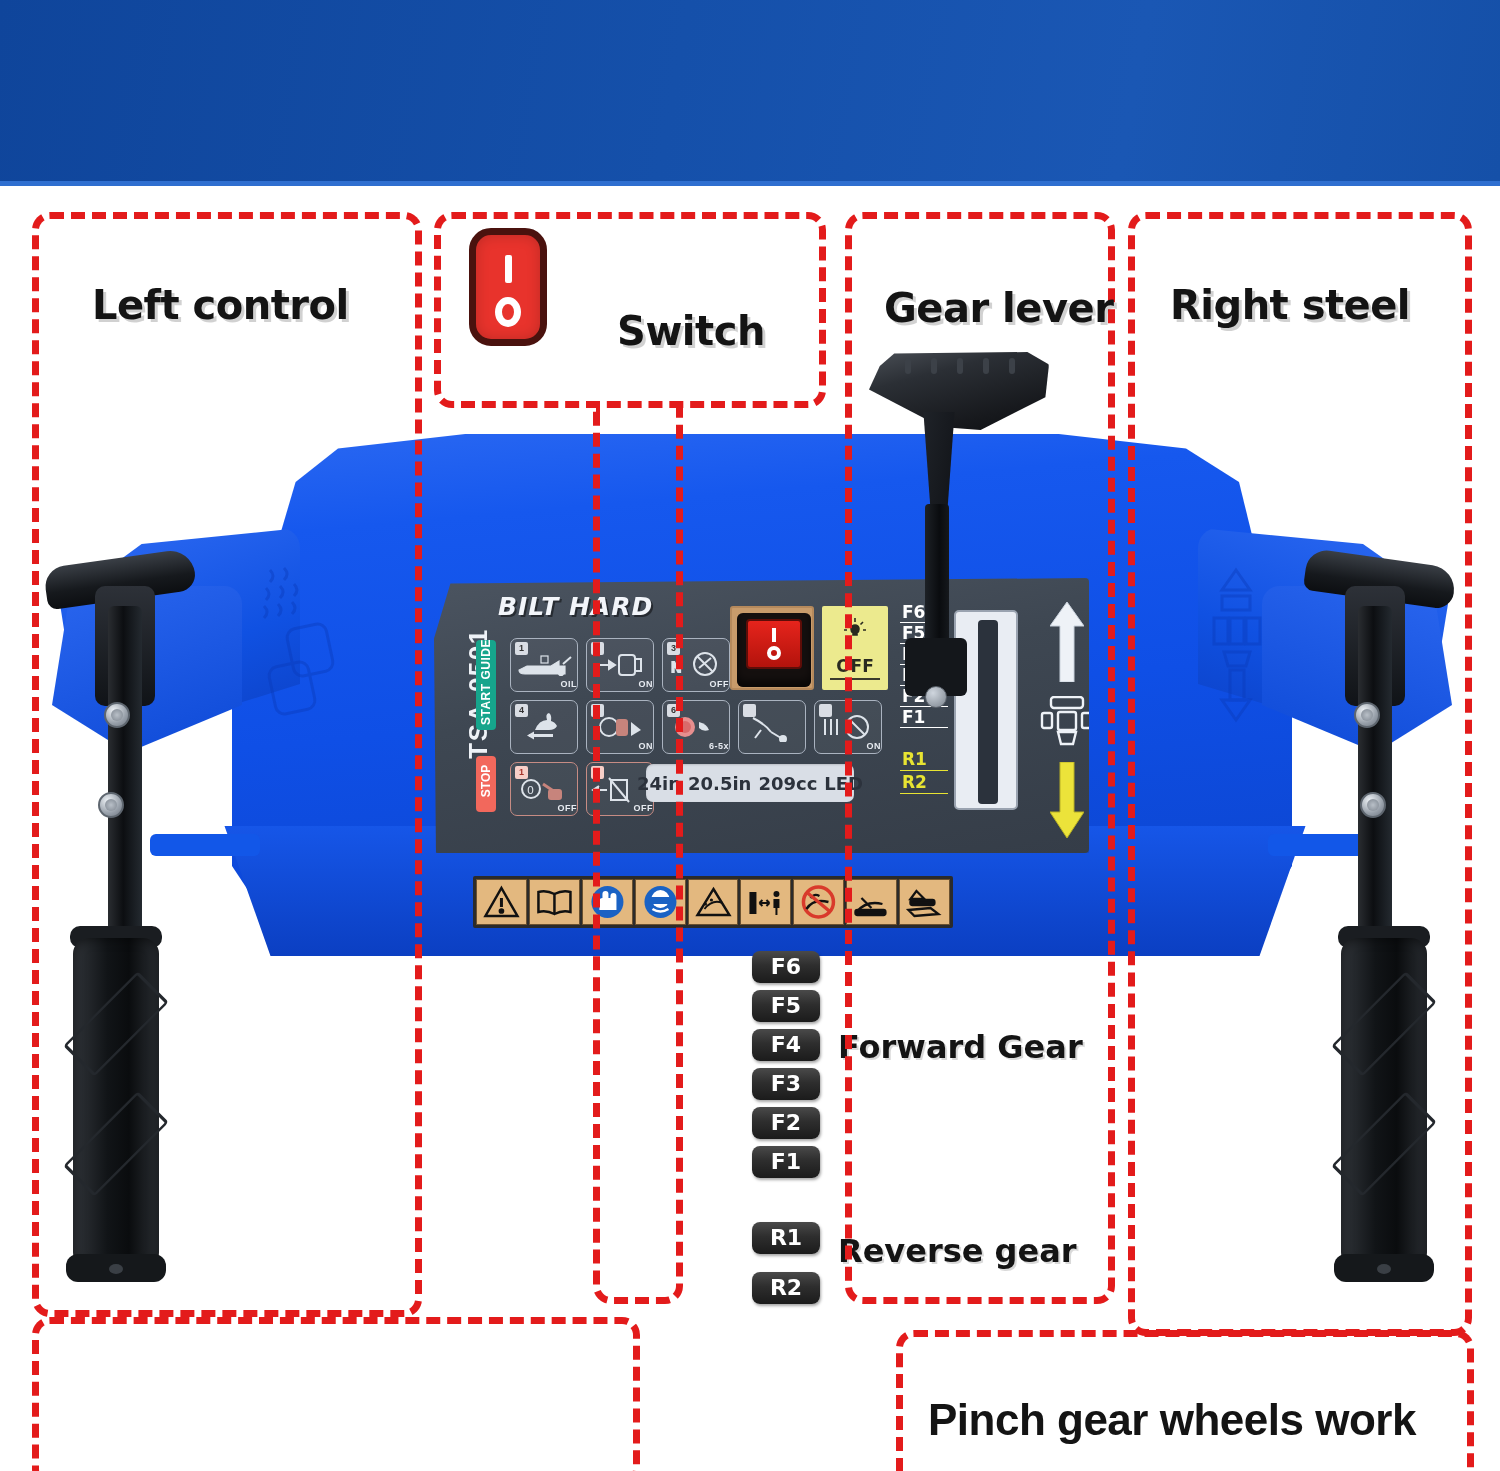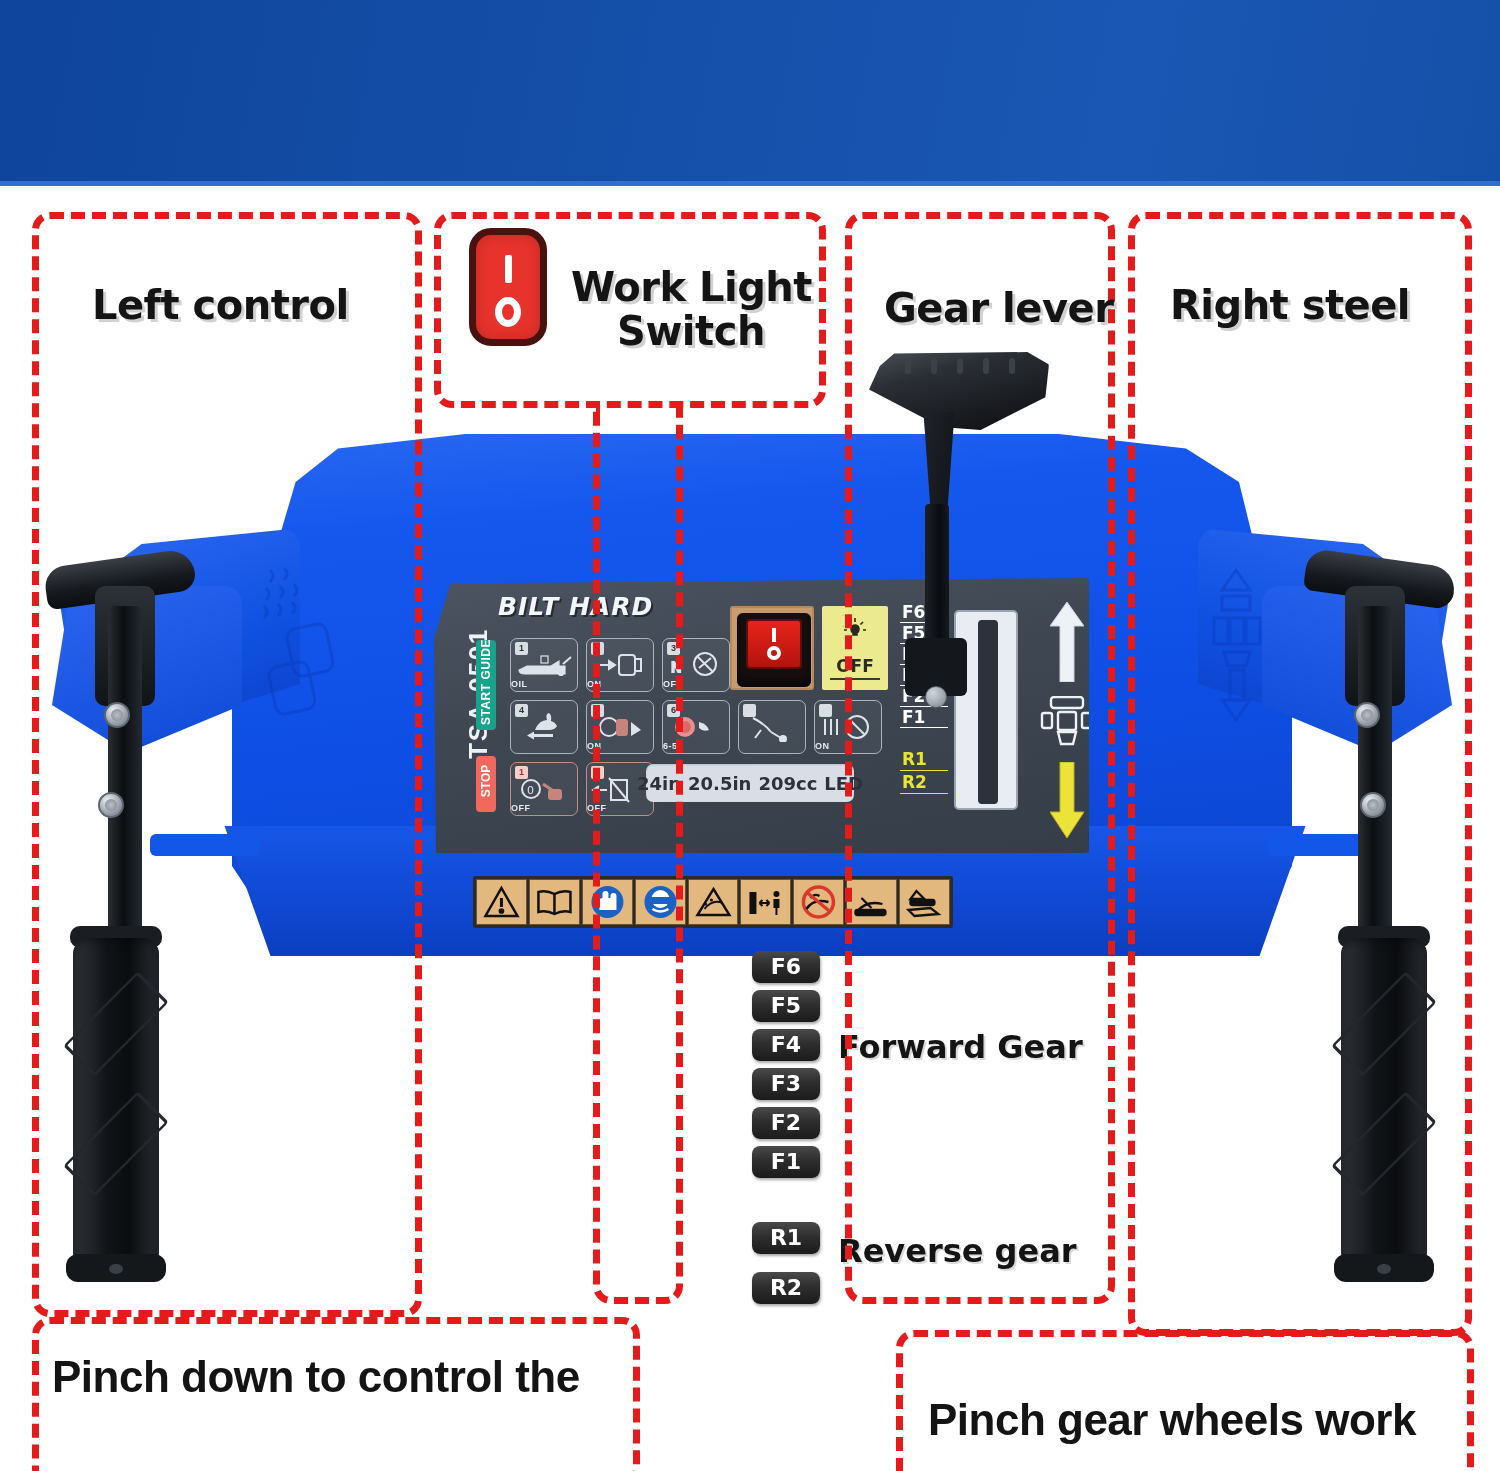--- a/index.html
+++ b/index.html
@@ -178,21 +178,21 @@
     background:rgba(255,255,255,.045);
   }
   .tile .num {
     position:absolute; left:4px; top:3px; width:13px;height:13px;
     background:#d9dde4; color:#333; font-size:9px; font-weight:bold;
     line-height:13px; text-align:center; border-radius:2px;
   }
   .tile.stoprow .num { background:#f7cfc8; color:#a6342a; }
   .tile .cap {
     position:absolute; left:0; bottom:2px; width:100%;
-    font-size:9px; font-weight:bold; color:#e7ebf1; text-align:left; letter-spacing:.5px;
+    font-size:9px; font-weight:bold; color:#e7ebf1; text-align:right; letter-spacing:.5px;
   }
   .tile .gfx { position:absolute; left:0; top:11px; width:100%; height:30px; }
   .tile.stoprow { border-color:#c78c84; }
 
   #spec-bar {
     position:absolute; left:212px; top:186px; width:208px; height:38px;
     background:#d9dee6; border-radius:7px;
     display:flex; align-items:center; justify-content:center;
     gap:7px;
     box-shadow:inset 0 1px 2px rgba(0,0,0,.15);
@@ -781,29 +781,29 @@
 <div class="box-label" style="left:92px;top:282px;">Left control</div>
 
 <div class="dash" style="left:434px;top:212px;width:392px;height:196px;"></div>
 
 <div class="dash dash-open-top" style="left:593px;top:404px;width:90px;height:900px;"></div>
 <div id="big-switch">
   <div class="bs-i"></div>
   <div class="bs-o"></div>
 </div>
 <div class="box-label" style="left:571px;top:265px;text-align:center;width:240px;line-height:1.1;">
-  <span>Work Light</span><br>
+  <br>
   <span>Switch</span>
 </div>
 
 <div class="dash" style="left:845px;top:212px;width:270px;height:1092px;"></div>
 <div class="box-label" style="left:884px;top:285px;">Gear lever</div>
 
 <div class="dash" style="left:1128px;top:212px;width:344px;height:1124px;"></div>
 <div class="box-label" style="left:1170px;top:282px;">Right steel</div>
 
 <div class="dash" style="left:32px;top:1317px;width:608px;height:170px;"></div>
 <div class="cap-text" style="left:52px;top:1352px;width:580px;">
-  <span>Pinch down to control the</span><br>
+  <br>
 </div>
 
 <div class="dash" style="left:896px;top:1330px;width:578px;height:160px;"></div>
 <div class="cap-text" style="left:928px;top:1395px;">Pinch gear wheels work</div>
 
 </body></html>

